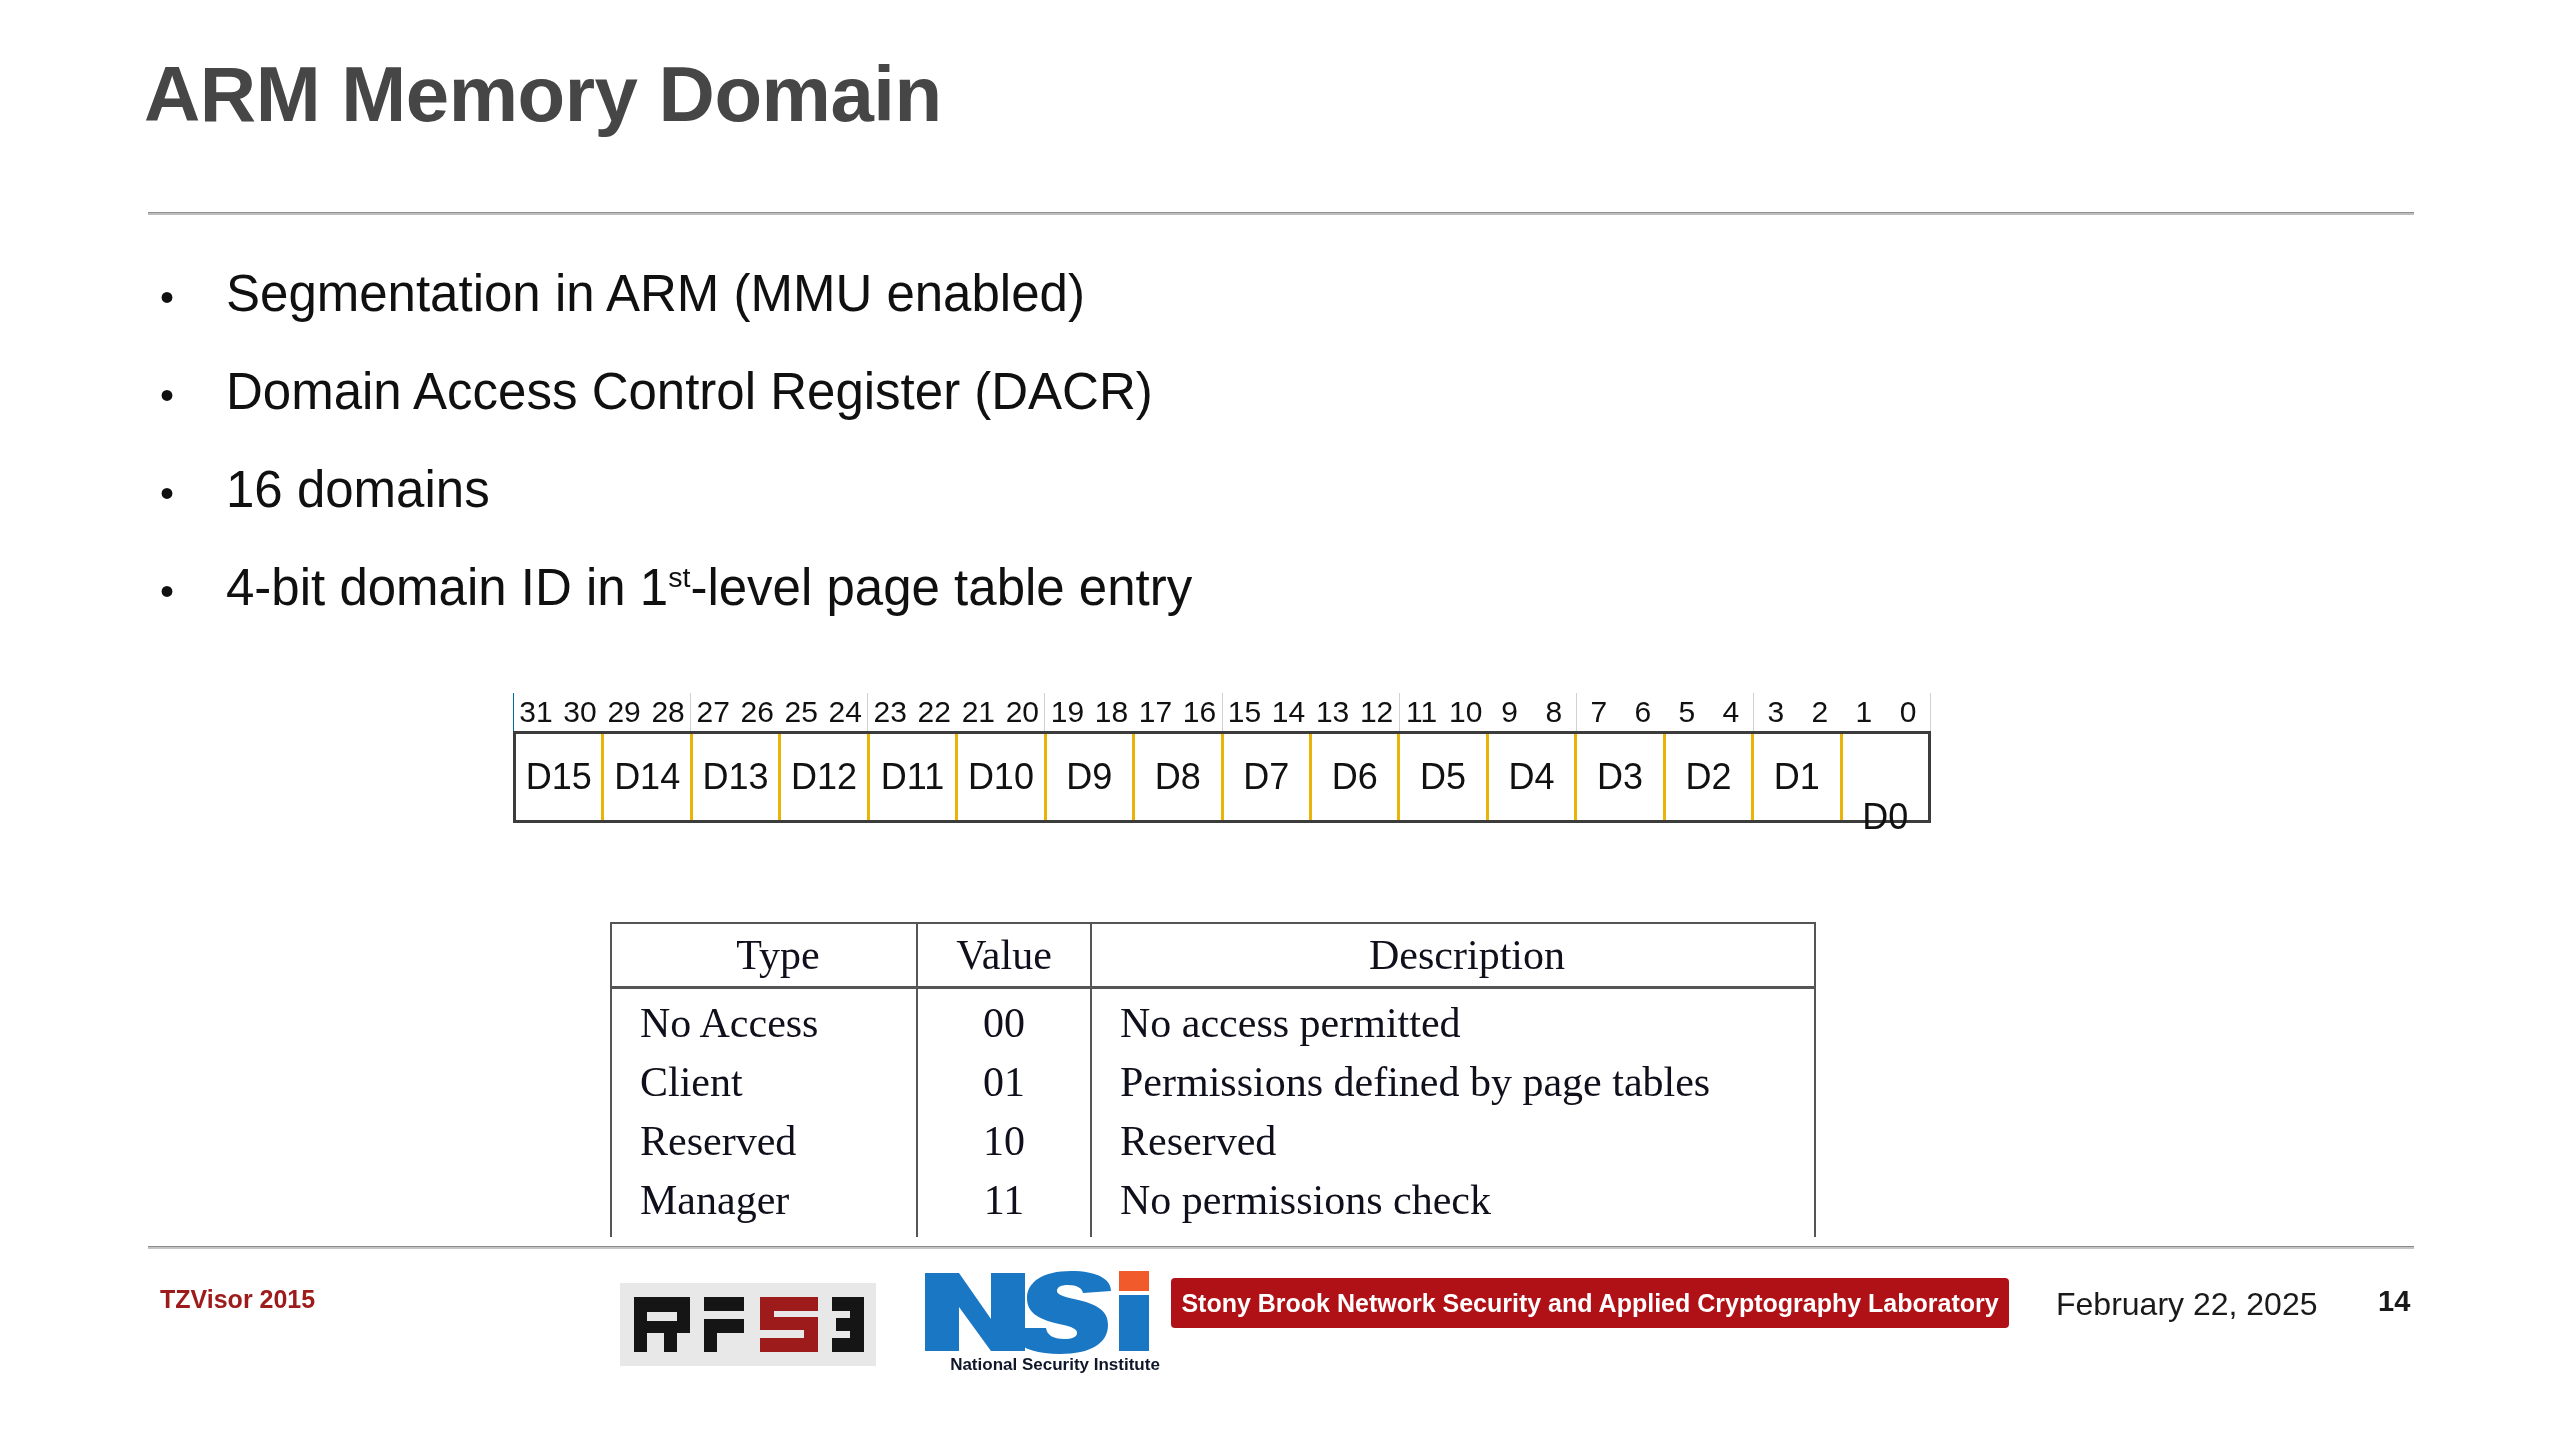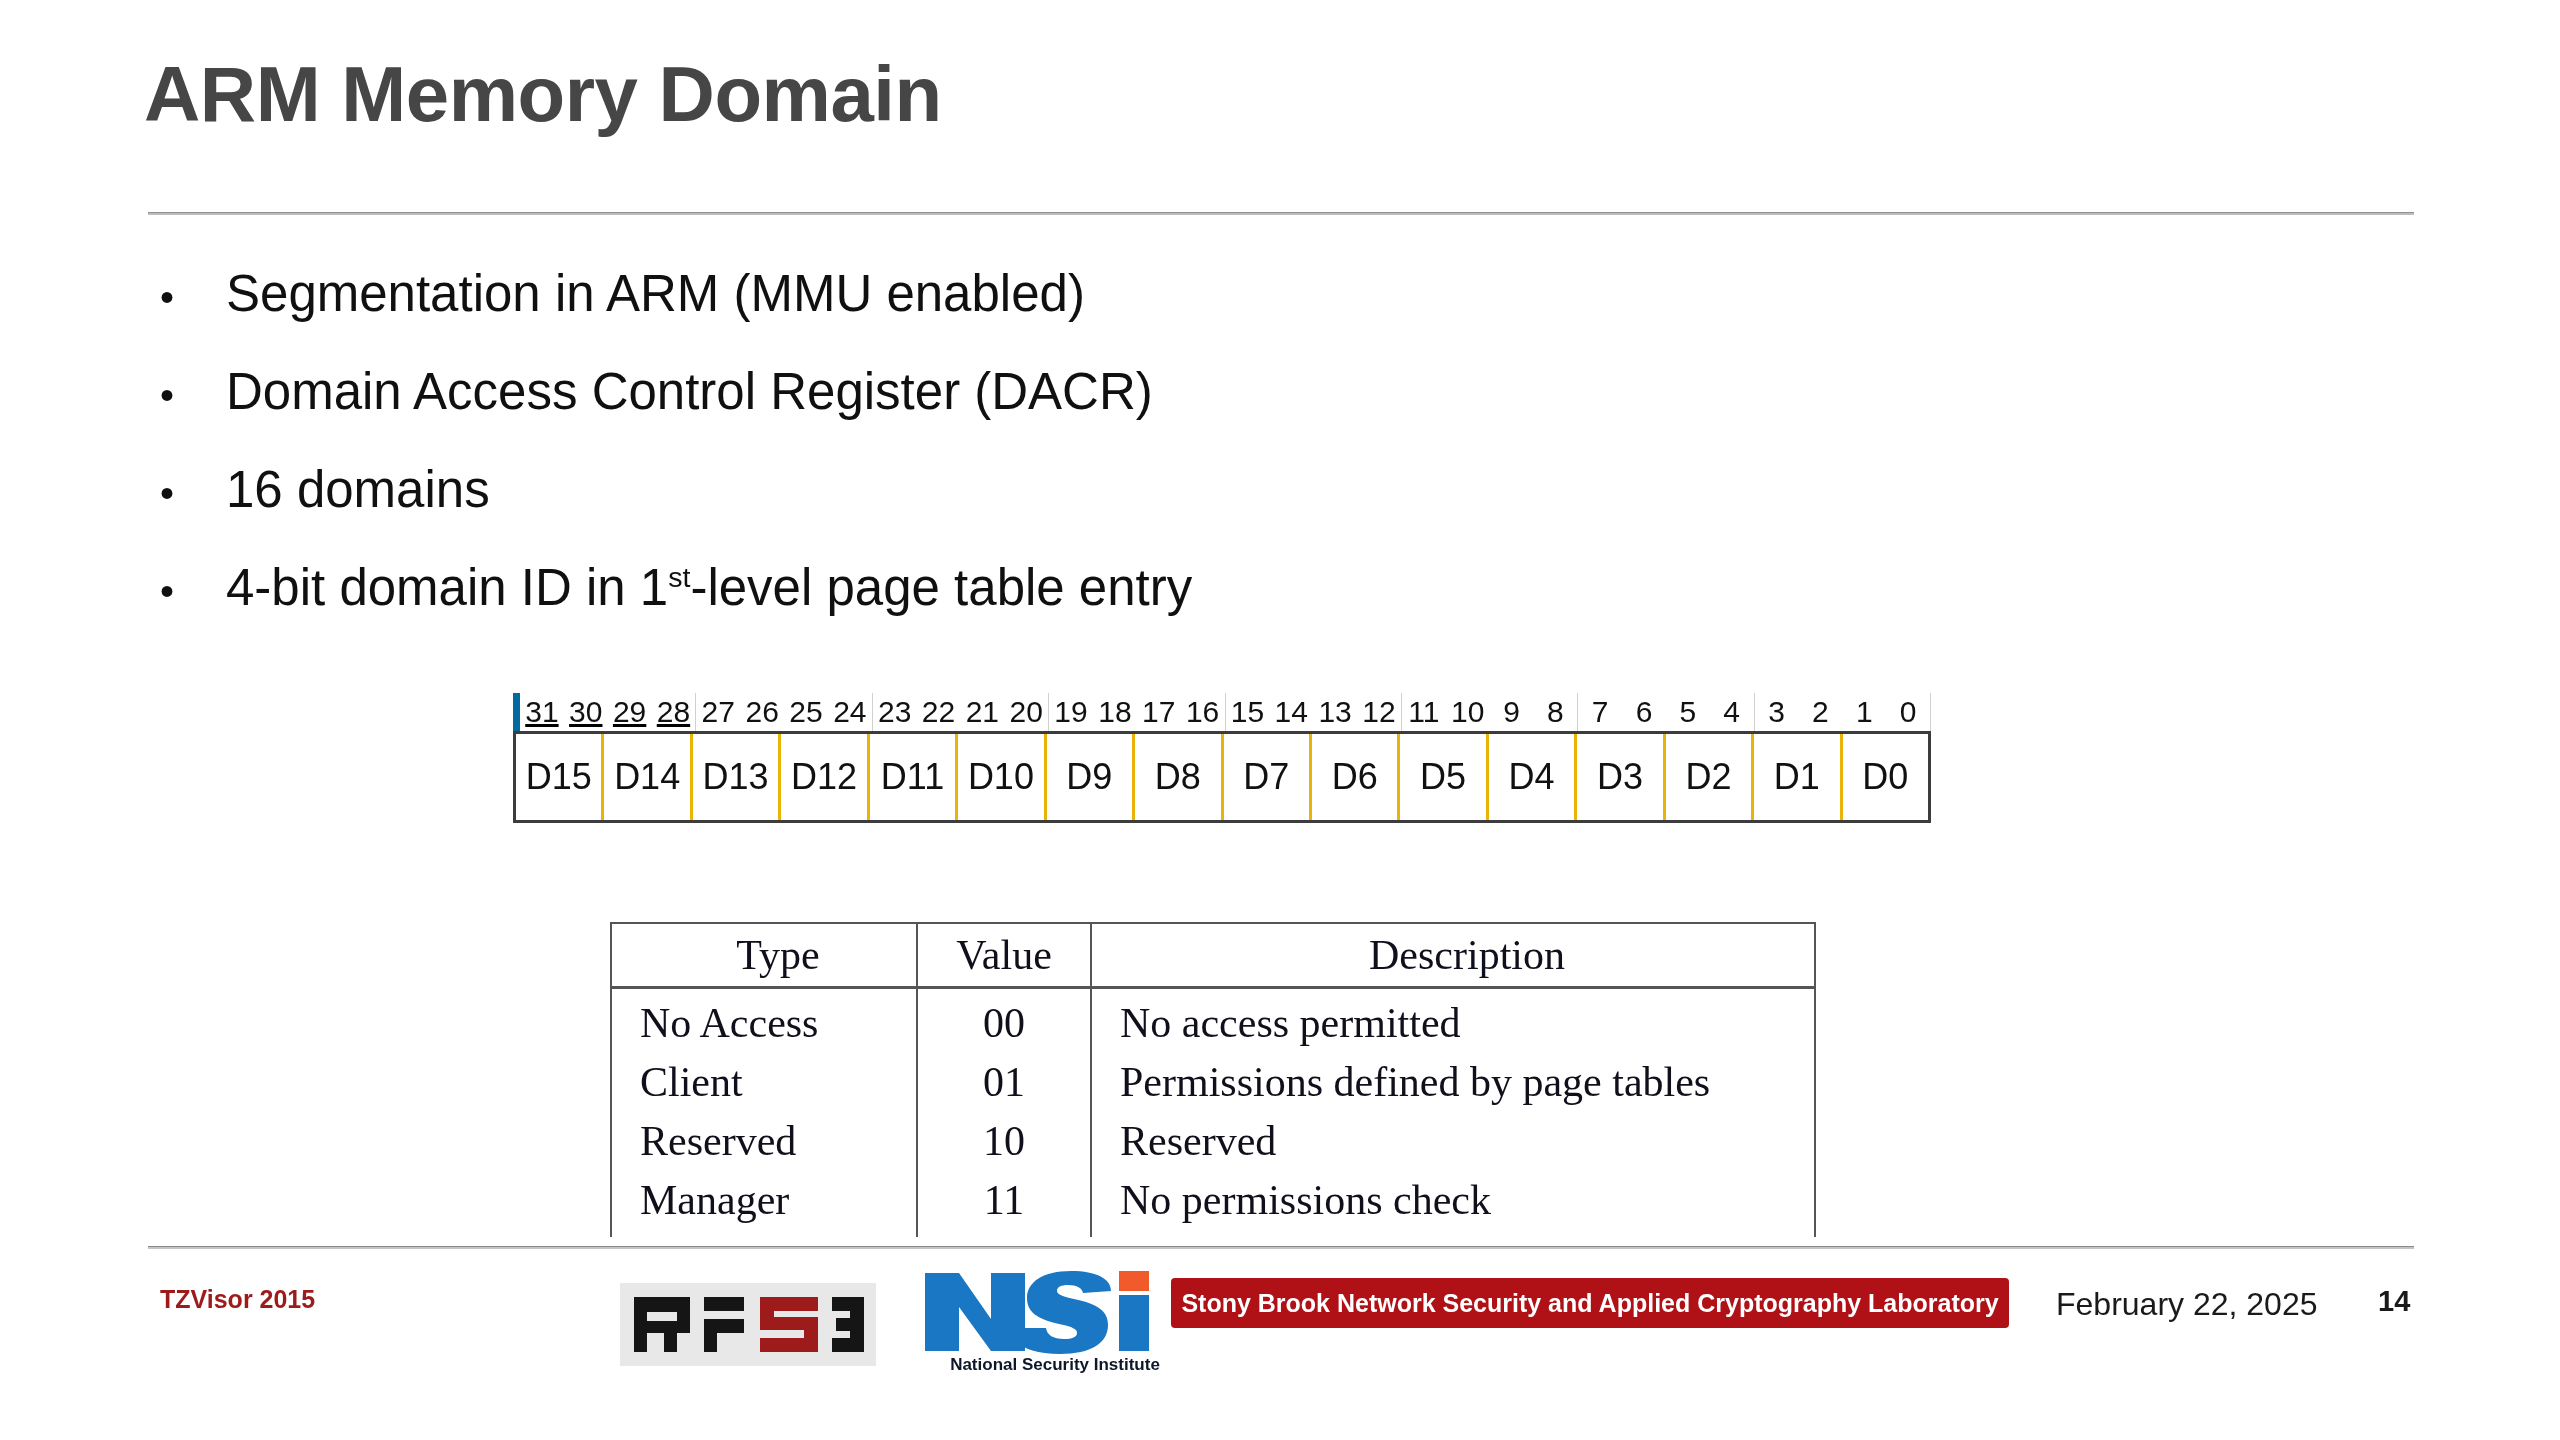--- a/index.html
+++ b/index.html
@@ -81,21 +81,21 @@
     display: flex;
     height: 38px;
     background: #ffffff;
   }
   .bit-num-group {
     flex: 1 1 0;
     display: flex;
     border-left: 1px solid #d0d0d0;
     box-sizing: border-box;
   }
-  .bit-num-group:first-child { border-left: 7px solid #0369a1; text-decoration: underline; }
+  .bit-num-group:first-child { border-left: 1px solid #0369a1; }
   #bit-numbers .bit-num-group:last-child { border-right: 1px solid #d0d0d0; }
   .bit-num {
     flex: 1 1 0;
     text-align: center;
     font-size: 30px;
     color: #111111;
     line-height: 38px;
     font-family: "Liberation Sans", sans-serif;
   }
   #bit-cells {
@@ -107,21 +107,21 @@
   }
   .bit-cell {
     flex: 1 1 0;
     border-right: 3px solid #eab308;
     box-sizing: border-box;
     text-align: center;
     font-size: 36px;
     color: #111111;
     line-height: 86px;
   }
-  .bit-cell:last-child { border-right: none; }
+  .bit-cell:last-child { border-right: none; margin-top: 40px; }
 
   
   #perm-table {
     position: absolute;
     left: 610px;
     top: 922px;
     width: 1206px;
     border-collapse: collapse;
     font-family: "Liberation Serif", serif;
     background: #ffffff;

